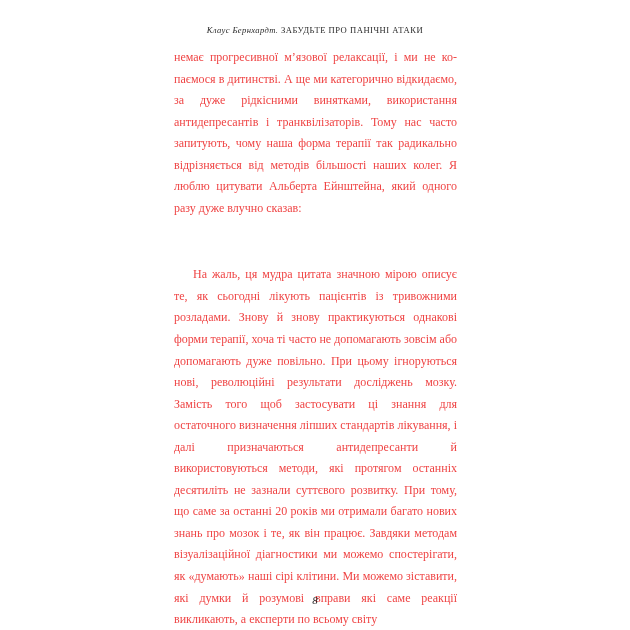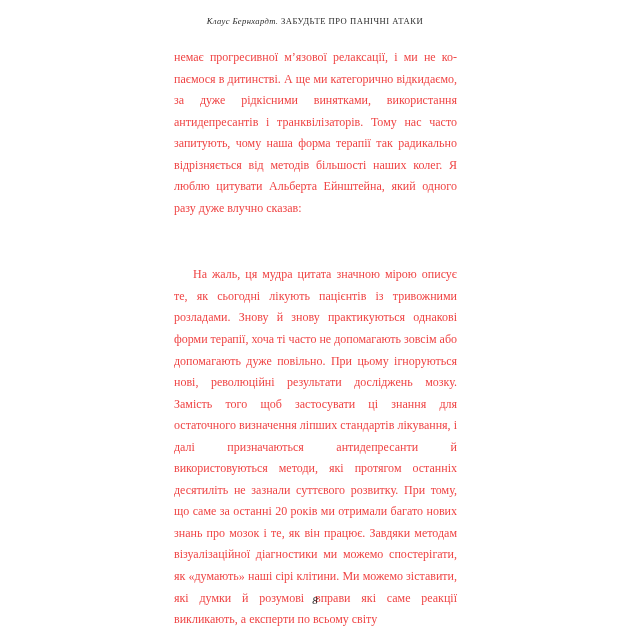--- a/index.html
+++ b/index.html
@@ -13,21 +13,21 @@
     height: 630px;
     background: #ffffff;
     overflow: hidden;
     font-family: "Liberation Serif", "DejaVu Serif", serif;
     color: #1b1b1b;
   }
 
   
   .running-head {
     position: absolute;
-    top: 15px;
+    top: 24px;
     left: 0;
     width: 630px;
     text-align: center;
     font-size: 8.6px;
     line-height: 12px;
     letter-spacing: 0.35px;
     color: #2a2a2a;
     white-space: nowrap;
   }
   .running-head .author {

